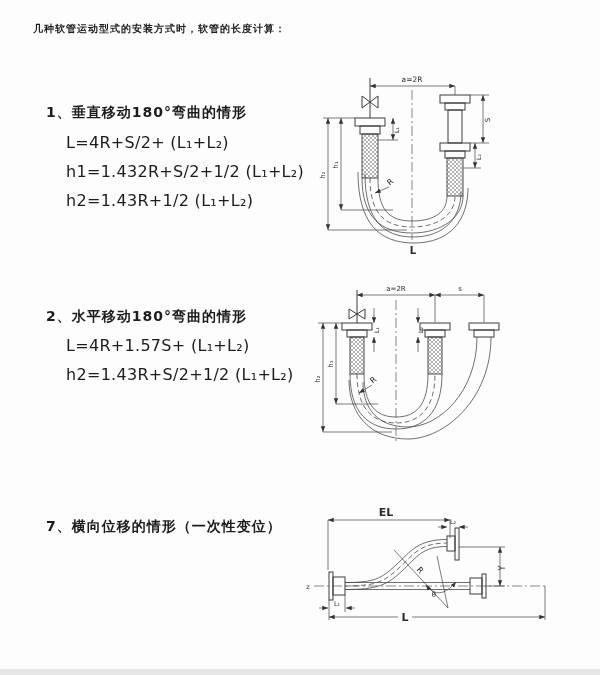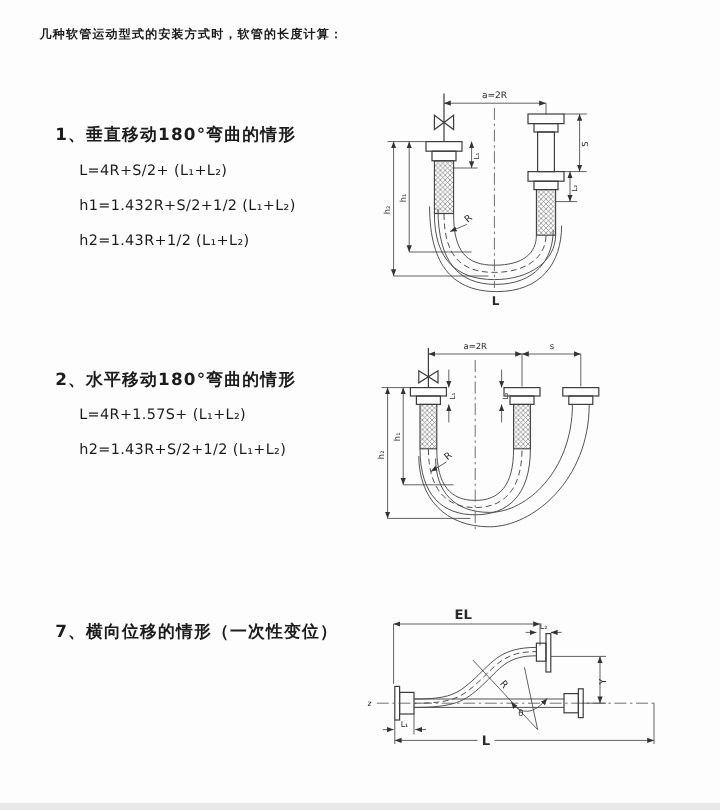--- a/index.html
+++ b/index.html
@@ -8,21 +8,21 @@
     font-family:"DejaVu Sans","Liberation Sans",sans-serif;color:#222;
     overflow:hidden;
   }
   .page-title{
     position:absolute;left:33px;top:22px;font-size:10px;font-weight:600;
     letter-spacing:1px;color:#1c1c1c;
   }
   .sec-heading{
     position:absolute;font-size:14px;font-weight:600;letter-spacing:1px;color:#1c1c1c;
   }
-  .formulas{position:absolute;font-size:12px;color:#1c1c1c;}
+  .formulas{position:absolute;font-size:16px;color:#1c1c1c;}
   .formula{height:29px;line-height:29px;white-space:pre;letter-spacing:.3px;}
   .diagram{position:absolute;}
   svg{display:block;}
   svg text{font-family:"DejaVu Sans","Liberation Sans",sans-serif;fill:#2a2a2a;}
   .geo{stroke:#3c3c3c;stroke-width:1;fill:none;}
   .geo-thin{stroke:#4a4a4a;stroke-width:.8;fill:none;}
   .dim{stroke:#444;stroke-width:.7;fill:none;}
   .cl{stroke:#555;stroke-width:.7;fill:none;stroke-dasharray:10 3 2 3;}
   .dash{stroke:#4a4a4a;stroke-width:.8;fill:none;stroke-dasharray:5 3;}
   .bottom-strip{position:absolute;left:0;bottom:0;width:600px;height:6px;background:#e7e7e7;}

